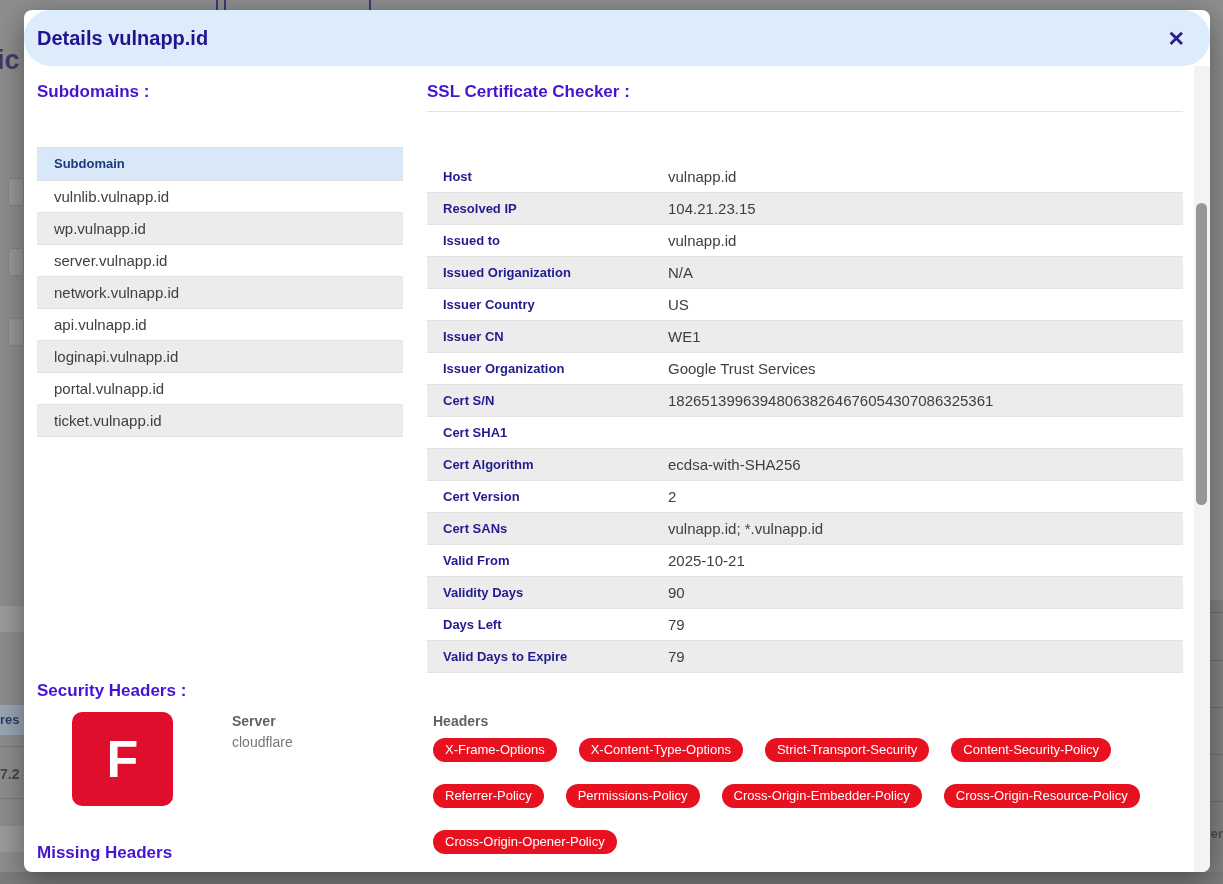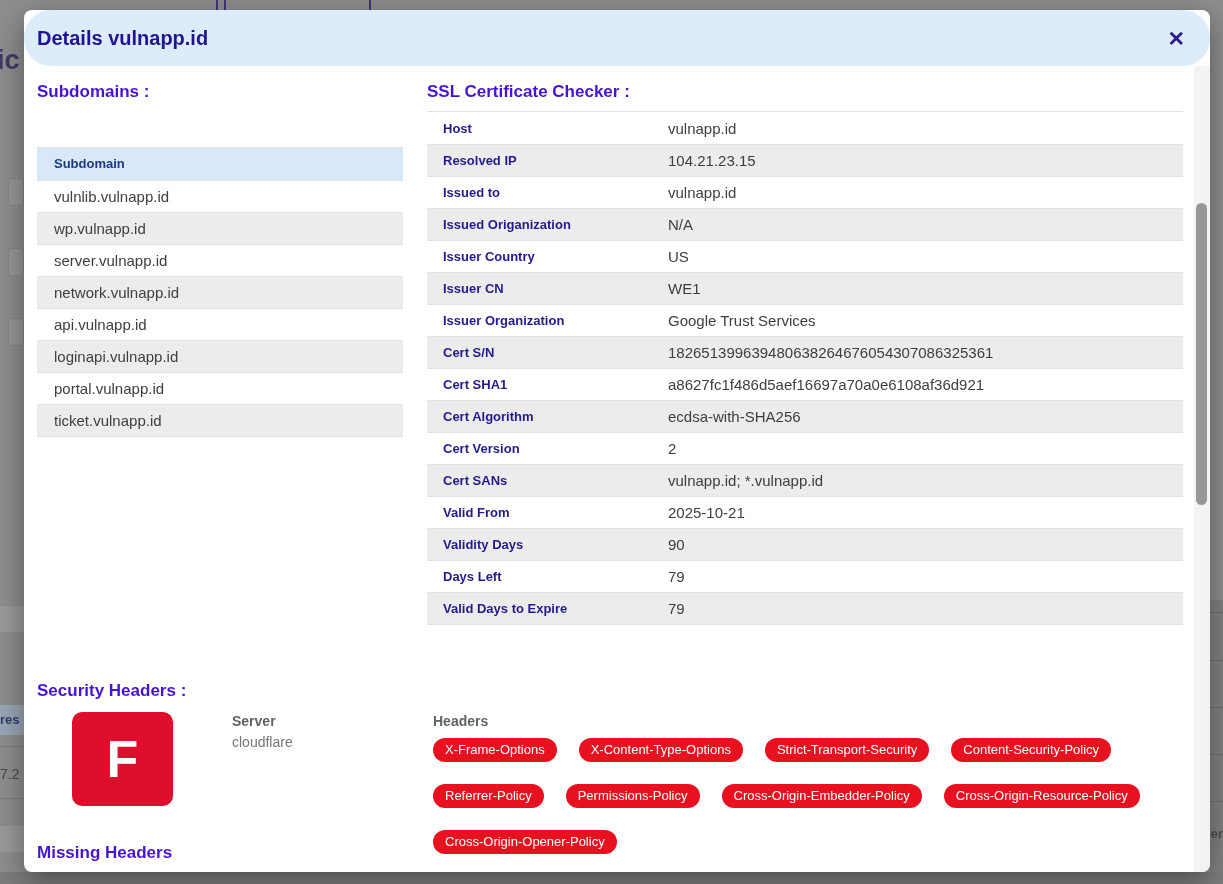--- a/index.html
+++ b/index.html
@@ -1,21 +1,21 @@
 <!DOCTYPE html>
 <html style="--modal-header-bg: #ddecfa; --modal-title: #221392; --section-heading: #4713d2; --table-label: #221b8e; --column-header-text: #1b3a80; --header-row-bg: #d8e8f8; --grade-badge-bg: #e00e2d; --badge-pill-bg: #e8111f;"><head>
 <meta charset="utf-8">
 <style>
   * { margin:0; padding:0; box-sizing:border-box; }
   html,body { width:1223px; height:884px; overflow:hidden; font-family:"Liberation Sans", sans-serif; }
   body { position:relative; background:#8e8e8e; }
 
   
   .backdrop { position:absolute; inset:0; background:#8e8e8e; }
-  .frag { position:absolute; }
+  .frag { position:absolute;font-weight:bold; }
   .tab-divider { width:2px; height:10px; top:0; background:#3c3a72; }
   .bg-heading { left:-3px; top:45px; font-size:27px; font-weight:bold; color:#3e3c68; }
   .bg-box { left:8px; width:16px; height:28px; border:1px solid #7f7f7f; background:#a2a2a2; border-radius:4px; opacity:.55; }
   .bg-band-l { left:0; width:24px; background:#9b9b9b; }
   .bg-res-band { left:0; top:705px; width:24px; height:30px; background:#9aa6b6; }
   .bg-res { left:0; top:712px; font-size:13px; font-weight:bold; color:#2c3d66; }
   .bg-score { left:0; top:766px; font-size:14px; color:#47474e; }
   .bg-line-l { left:0; width:24px; height:1px; background:#7c7c7c; }
   .bg-right-panel { right:0; top:600px; width:13px; height:272px; background:#828282; }
   .bg-line-r { right:0; width:13px; height:1px; background:#6e6e6e; }
@@ -48,21 +48,21 @@
   .sub-row { height:32px; line-height:31px; font-size:15px; color:#3d4043;
              padding-left:17px; border-top:1px solid #e2e2e2; background:#fff;
              white-space:nowrap; overflow:hidden; }
   .sub-rows > .sub-row:nth-child(even) { background:#ececec; }
 
   
   .ssl-table { position:absolute; left:403px; top:101px; width:756px;
                border-top:1px solid #e2e2e2; border-bottom:1px solid #e2e2e2; }
   .ssl-row { display:flex; height:32px; align-items:center; background:#fff;
              border-top:1px solid #e2e2e2; }
-  .ssl-table > .ssl-row:first-child { border-top:none; }
+  .ssl-table > .ssl-row:first-child { border-top:none;margin-top:48px; }
   .ssl-table > .ssl-row:nth-child(even) { background:#ececec; }
   .ssl-label { width:241px; padding-left:16px; font-size:13px; font-weight:bold;
                color:var(--table-label,#221b8e); flex:none; }
   .ssl-value { font-size:15px; color:#3d4043; white-space:nowrap; overflow:hidden;text-align:center; }
 
   
   .grade-badge { position:absolute; left:48px; top:702px; width:101px; height:94px;
                  background:var(--grade-badge-bg,#e00e2d); border-radius:10px;
                  display:flex; align-items:center; justify-content:center;
                  color:#fff; font-size:52px; font-weight:bold; }
@@ -163,21 +163,20 @@
       <div class="ssl-row">
       <span class="ssl-label">Issuer Organization</span>
       <span class="ssl-value">Google Trust Services</span>
     </div>
       <div class="ssl-row">
       <span class="ssl-label">Cert S/N</span>
       <span class="ssl-value">182651399639480638264676054307086325361</span>
     </div>
       <div class="ssl-row">
       <span class="ssl-label">Cert SHA1</span>
-      <span class="ssl-value">a8627fc1f486d5aef16697a70a0e6108af36d921</span>
     </div>
       <div class="ssl-row">
       <span class="ssl-label">Cert Algorithm</span>
       <span class="ssl-value">ecdsa-with-SHA256</span>
     </div>
       <div class="ssl-row">
       <span class="ssl-label">Cert Version</span>
       <span class="ssl-value">2</span>
     </div>
       <div class="ssl-row">

